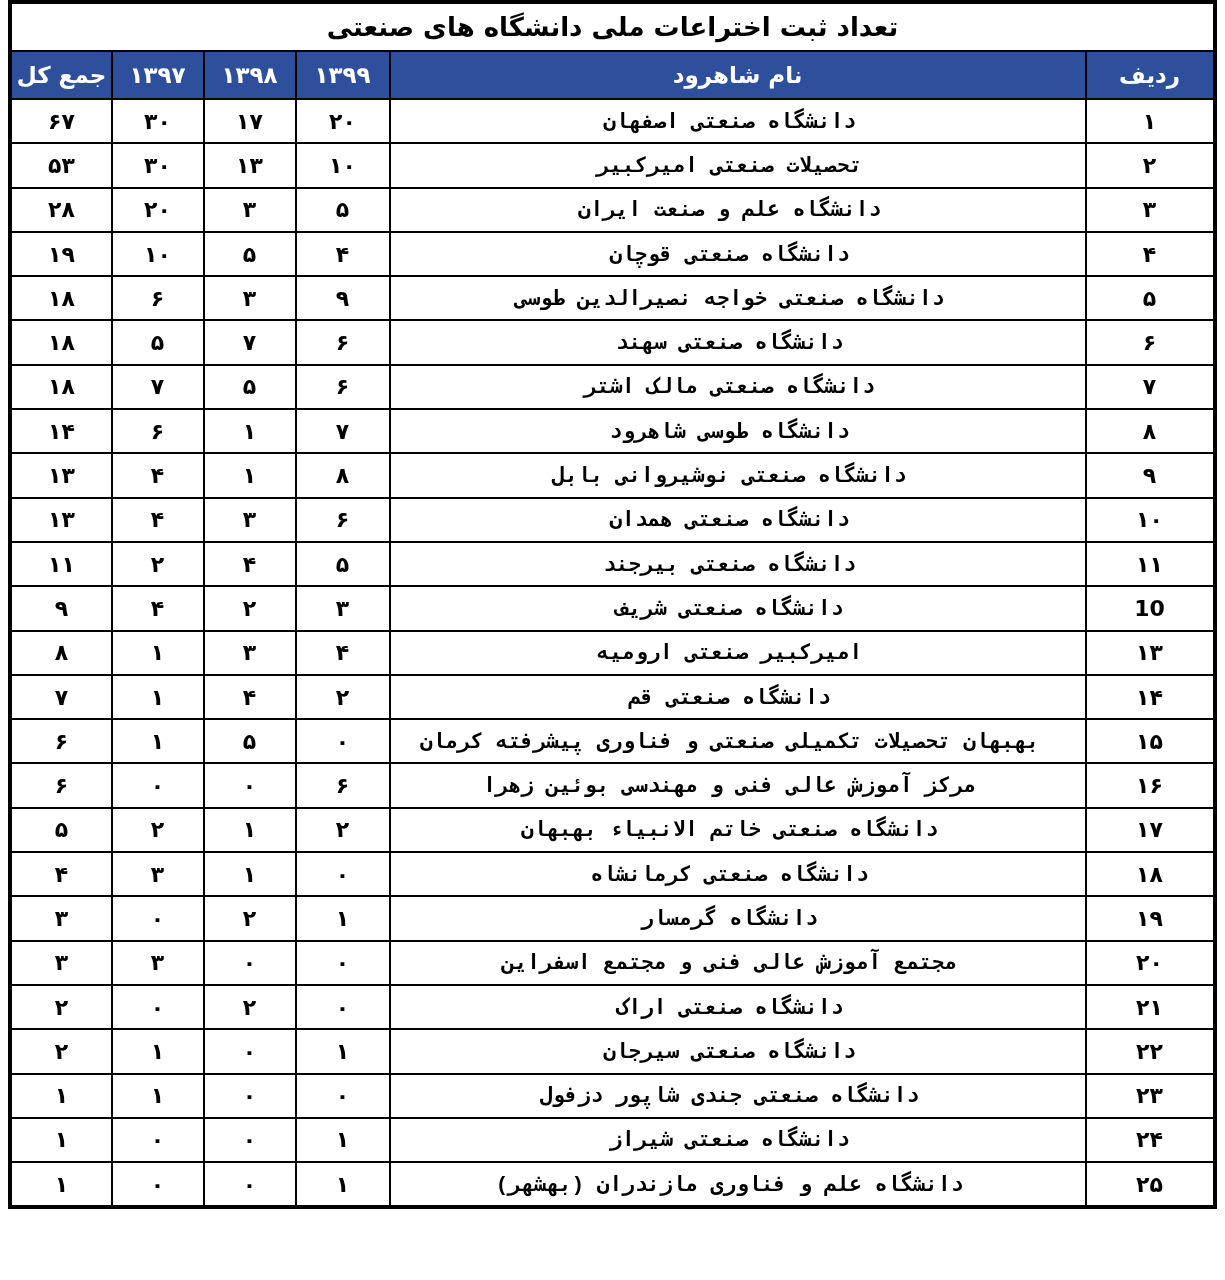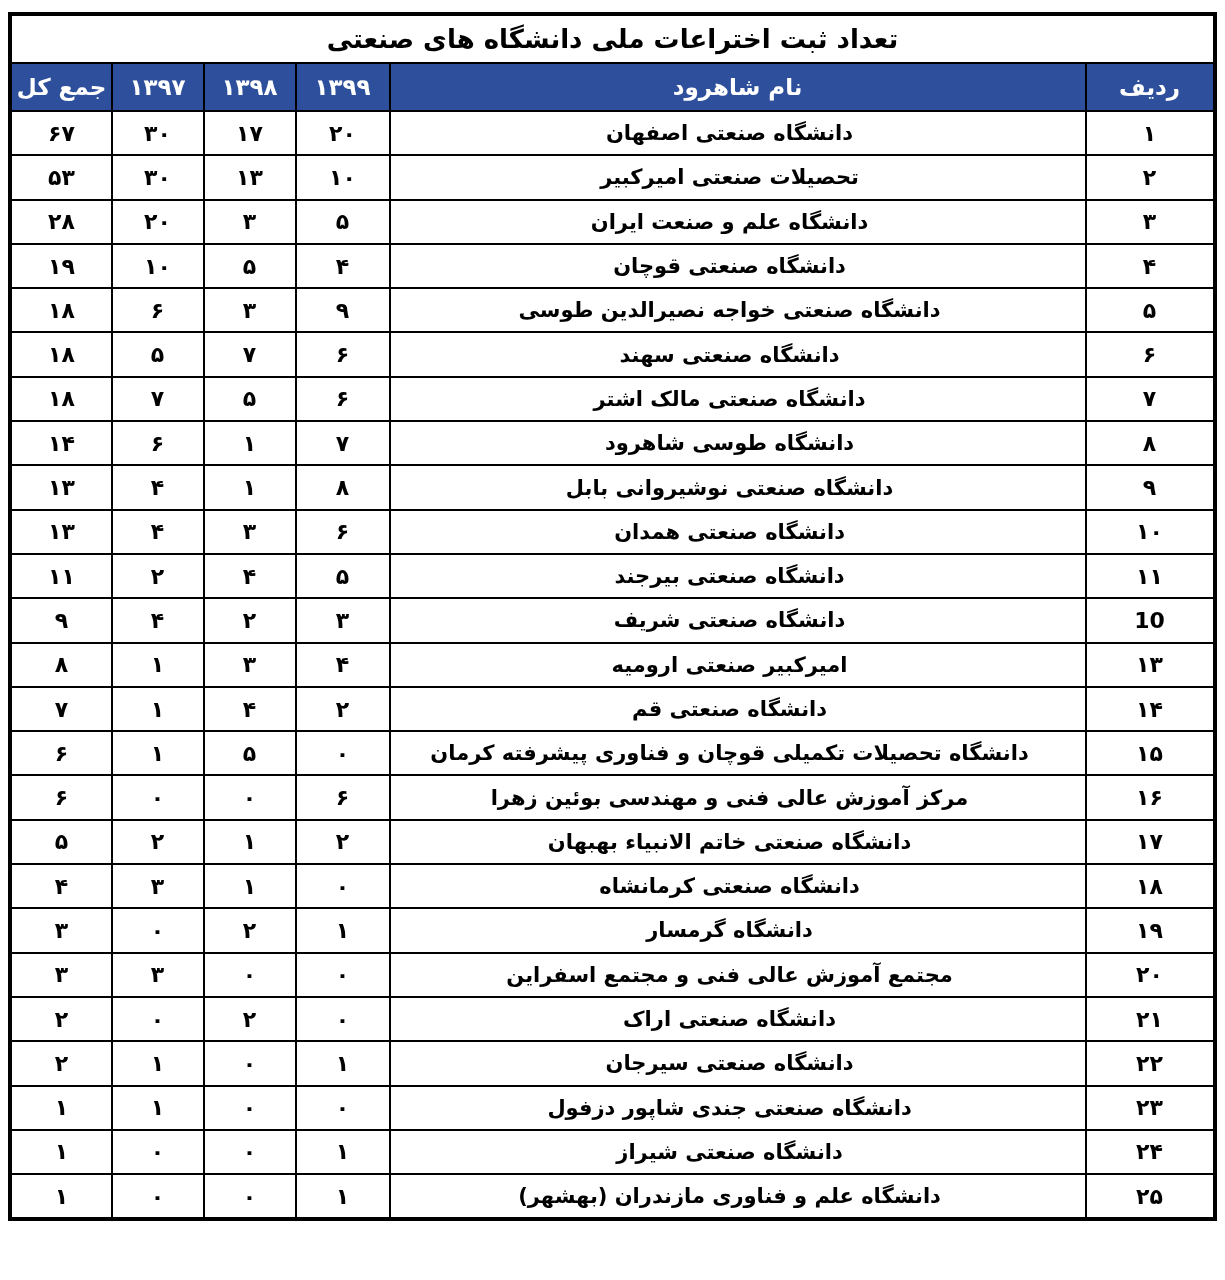--- a/index.html
+++ b/index.html
@@ -11,21 +11,21 @@
   body {
     width: 1225px;
     height: 1280px;
     direction: rtl;
     overflow: hidden;
   }
   .patent-table {
     border-collapse: collapse;
     table-layout: fixed;
     width: 1040px;
-    margin: 12px auto 0 auto;
+    margin: 0 auto 0 auto;
     border: 4px solid #000000;
   }
   .patent-table td, .patent-table th {
     border: 2px solid #000000;
     color: #000000;
     font-weight: bold;
     text-align: center;
     vertical-align: middle;
     padding: 0;
     overflow: hidden;
@@ -44,20 +44,21 @@
   }
   .patent-table tbody td {
     height: 42.3px;
     font-size: 22px;
     background: #ffffff;
   }
   .name-cell {
     text-align: right;
     padding-right: 16px !important;
     font-size: 21px !important;
+    font-family: Liberation Mono, monospace;
   }
   
   .col-radif  { width: 129px; }
   .col-name   { width: 696px; }
   .col-y1399  { width: 94px;  }
   .col-y1398  { width: 92px;  }
   .col-y1397  { width: 92px;  }
   .col-total  { width: 101px; }
 </style>
 </head>
@@ -193,21 +194,21 @@
       <tr>
         <td>۱۴</td>
         <td class="name-cell">دانشگاه صنعتی قم</td>
         <td>۲</td>
         <td>۴</td>
         <td>۱</td>
         <td>۷</td>
       </tr>
       <tr>
         <td>۱۵</td>
-        <td class="name-cell">دانشگاه تحصیلات تکمیلی قوچان و فناوری پیشرفته کرمان</td>
+        <td class="name-cell">بهبهان تحصیلات تکمیلی صنعتی و فناوری پیشرفته کرمان</td>
         <td>۰</td>
         <td>۵</td>
         <td>۱</td>
         <td>۶</td>
       </tr>
       <tr>
         <td>۱۶</td>
         <td class="name-cell">مرکز آموزش عالی فنی و مهندسی بوئین زهرا</td>
         <td>۶</td>
         <td>۰</td>

